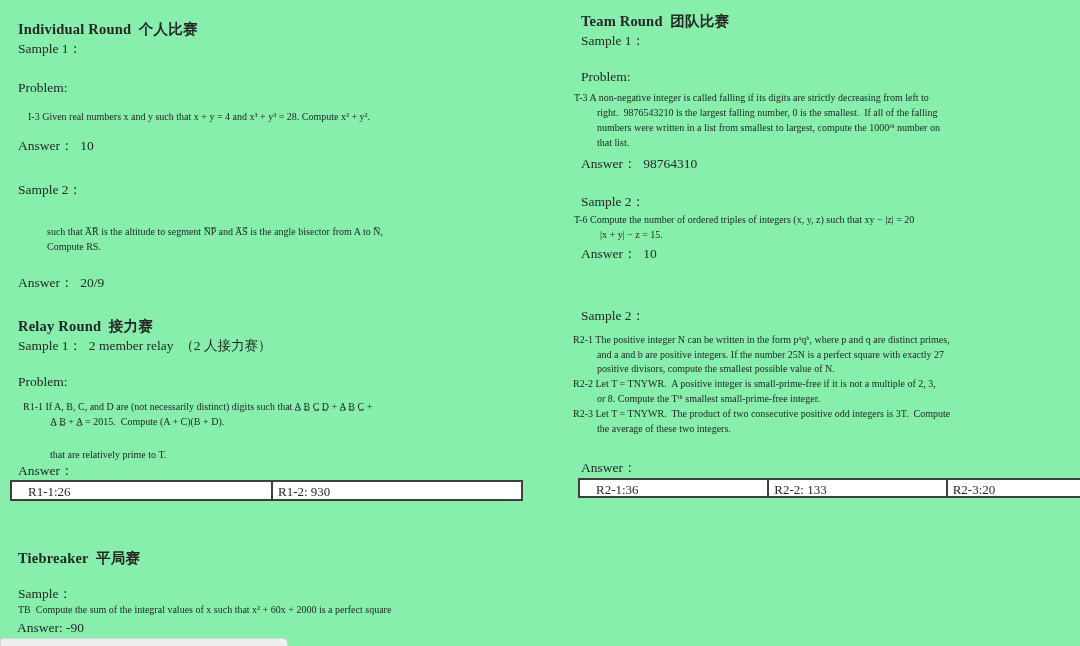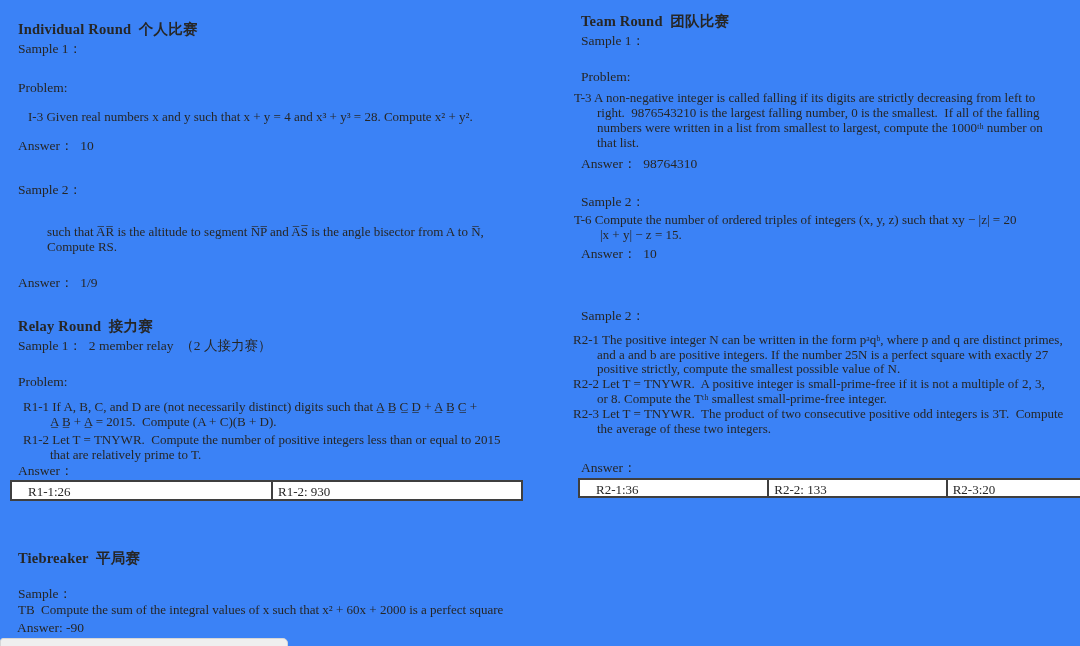--- a/index.html
+++ b/index.html
@@ -1,23 +1,23 @@
 <!DOCTYPE html>
 <html><head>
 <meta charset="utf-8">
 <style>
   html,body{margin:0;padding:0;background:#ffffff;}
   .stage{
-    position:relative;width:1080px;height:646px;background:#3b82f6;overflow:hidden;
+    position:relative;width:1080px;height:646px;background:#86efac;overflow:hidden;
     font-family:"Liberation Serif","DejaVu Serif",serif;color:#262626;
   }
   .page{position:absolute;top:0;height:646px;overflow:hidden;}
   .page-left{left:0;width:540px;}
   .page-right{left:540px;width:540px;}
-  .t{position:absolute;white-space:pre;font-size:13px;line-height:15px;}
+  .t{position:absolute;white-space:pre;font-size:10px;line-height:15px;}
   .lbl{font-size:13.5px;}
   .hd{font-size:14.5px;font-weight:bold;letter-spacing:.2px;}
   .tbl{position:absolute;display:flex;border:2px solid #3f3f3f;background:#fff;box-sizing:border-box;}
   .cell{flex:1;border-left:2px solid #3f3f3f;padding:1px 0 1px 5px;font-size:13px;line-height:17px;white-space:pre;overflow:hidden;box-sizing:border-box;}
   .cell:first-child{border-left:none;padding-left:16px;}
   .bottom-bar{
     position:absolute;left:0;top:638px;width:288px;height:10px;
     background:#efefef;border:1px solid #d6d6d6;border-radius:3px 5px 0 0;box-sizing:border-box;
   }
 </style>
@@ -28,28 +28,27 @@
 
   <div class="page page-left">
     <div class="t hd" style="left:18px;top:22px">Individual Round  个人比赛</div>
     <div class="t lbl" style="left:18px;top:41px">Sample 1：</div>
     <div class="t lbl" style="left:18px;top:80px">Problem:</div>
     <div class="t" style="left:28px;top:109px">I-3 Given real numbers x and y such that x + y = 4 and x³ + y³ = 28. Compute x² + y².</div>
     <div class="t lbl" style="left:18px;top:138px">Answer：  10</div>
     <div class="t lbl" style="left:18px;top:182px">Sample 2：</div>
     <div class="t" style="left:47px;top:224px">such that A̅R̅ is the altitude to segment N̅P̅ and A̅S̅ is the angle bisector from A to N̅,</div>
     <div class="t" style="left:47px;top:239px">Compute RS.</div>
-    <div class="t lbl" style="left:18px;top:275px">Answer：  1/9</div>
+    <div class="t lbl" style="left:18px;top:275px">Answer：  20/9</div>
 
     <div class="t hd" style="left:18px;top:319px">Relay Round  接力赛</div>
     <div class="t lbl" style="left:18px;top:338px">Sample 1：  2 member relay  （2 人接力赛）</div>
     <div class="t lbl" style="left:18px;top:374px">Problem:</div>
     <div class="t" style="left:23px;top:399px">R1-1 If A, B, C, and D are (not necessarily distinct) digits such that A̲ B̲ C̲ D̲ + A̲ B̲ C̲ +</div>
     <div class="t" style="left:50px;top:414px">A̲ B̲ + A̲ = 2015.  Compute (A + C)(B + D).</div>
-    <div class="t" style="left:23px;top:432px">R1-2 Let T = TNYWR.  Compute the number of positive integers less than or equal to 2015</div>
     <div class="t" style="left:50px;top:447px">that are relatively prime to T.</div>
     <div class="t lbl" style="left:18px;top:463px">Answer：</div>
     <div class="tbl" style="left:10px;top:480px;width:513px;height:21px">
       <div class="cell">R1-1:26</div>
       <div class="cell">R1-2: 930</div>
     </div>
 
     <div class="t hd" style="left:18px;top:551px">Tiebreaker  平局赛</div>
     <div class="t lbl" style="left:18px;top:586px">Sample：</div>
     <div class="t" style="left:18px;top:602px">TB  Compute the sum of the integral values of x such that x² + 60x + 2000 is a perfect square</div>
@@ -67,21 +66,21 @@
     <div class="t lbl" style="left:41px;top:156px">Answer：  98764310</div>
 
     <div class="t lbl" style="left:41px;top:194px">Sample 2：</div>
     <div class="t" style="left:34px;top:212px">T-6 Compute the number of ordered triples of integers (x, y, z) such that xy − |z| = 20</div>
     <div class="t" style="left:60px;top:227px">|x + y| − z = 15.</div>
     <div class="t lbl" style="left:41px;top:246px">Answer：  10</div>
 
     <div class="t lbl" style="left:41px;top:308px">Sample 2：</div>
     <div class="t" style="left:33px;top:332px">R2-1 The positive integer N can be written in the form pᵃqᵇ, where p and q are distinct primes,</div>
     <div class="t" style="left:57px;top:347px">and a and b are positive integers. If the number 25N is a perfect square with exactly 27</div>
-    <div class="t" style="left:57px;top:361px">positive strictly, compute the smallest possible value of N.</div>
+    <div class="t" style="left:57px;top:361px">positive divisors, compute the smallest possible value of N.</div>
     <div class="t" style="left:33px;top:376px">R2-2 Let T = TNYWR.  A positive integer is small-prime-free if it is not a multiple of 2, 3,</div>
     <div class="t" style="left:57px;top:391px">or 8. Compute the Tᵗʰ smallest small-prime-free integer.</div>
     <div class="t" style="left:33px;top:406px">R2-3 Let T = TNYWR.  The product of two consecutive positive odd integers is 3T.  Compute</div>
     <div class="t" style="left:57px;top:421px">the average of these two integers.</div>
     <div class="t lbl" style="left:41px;top:460px">Answer：</div>
     <div class="tbl" style="left:38px;top:478px;width:548px;height:20px">
       <div class="cell">R2-1:36</div>
       <div class="cell">R2-2: 133</div>
       <div class="cell">R2-3:20</div>
     </div>

